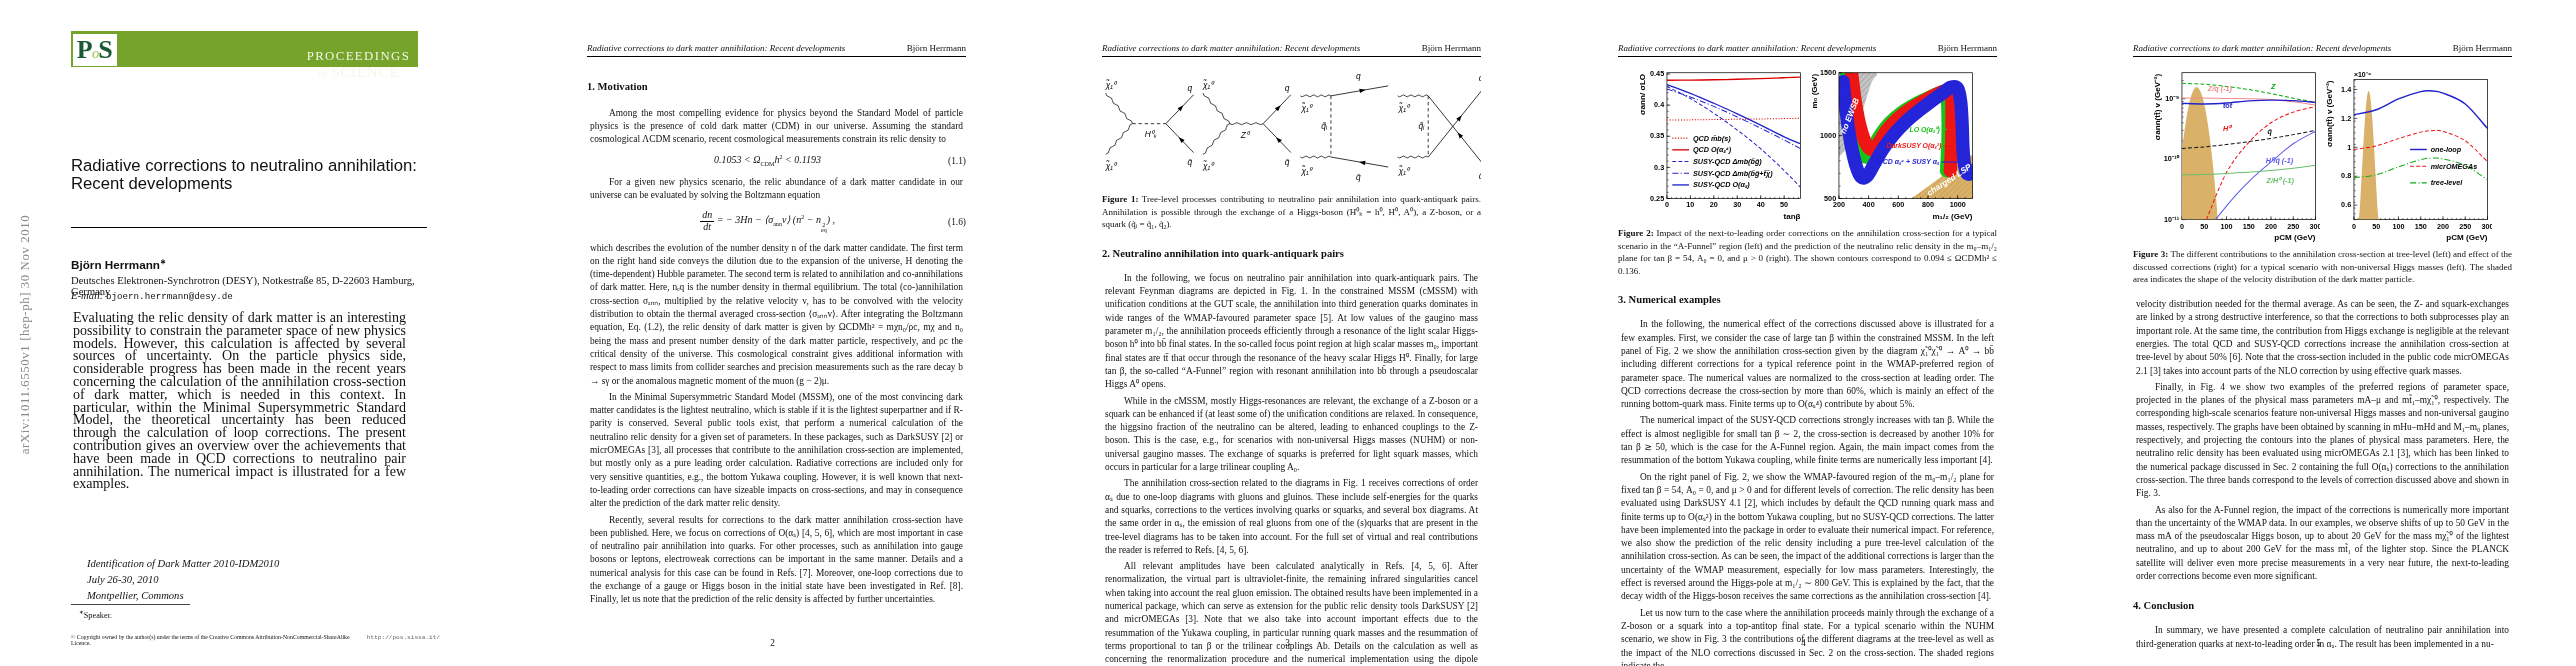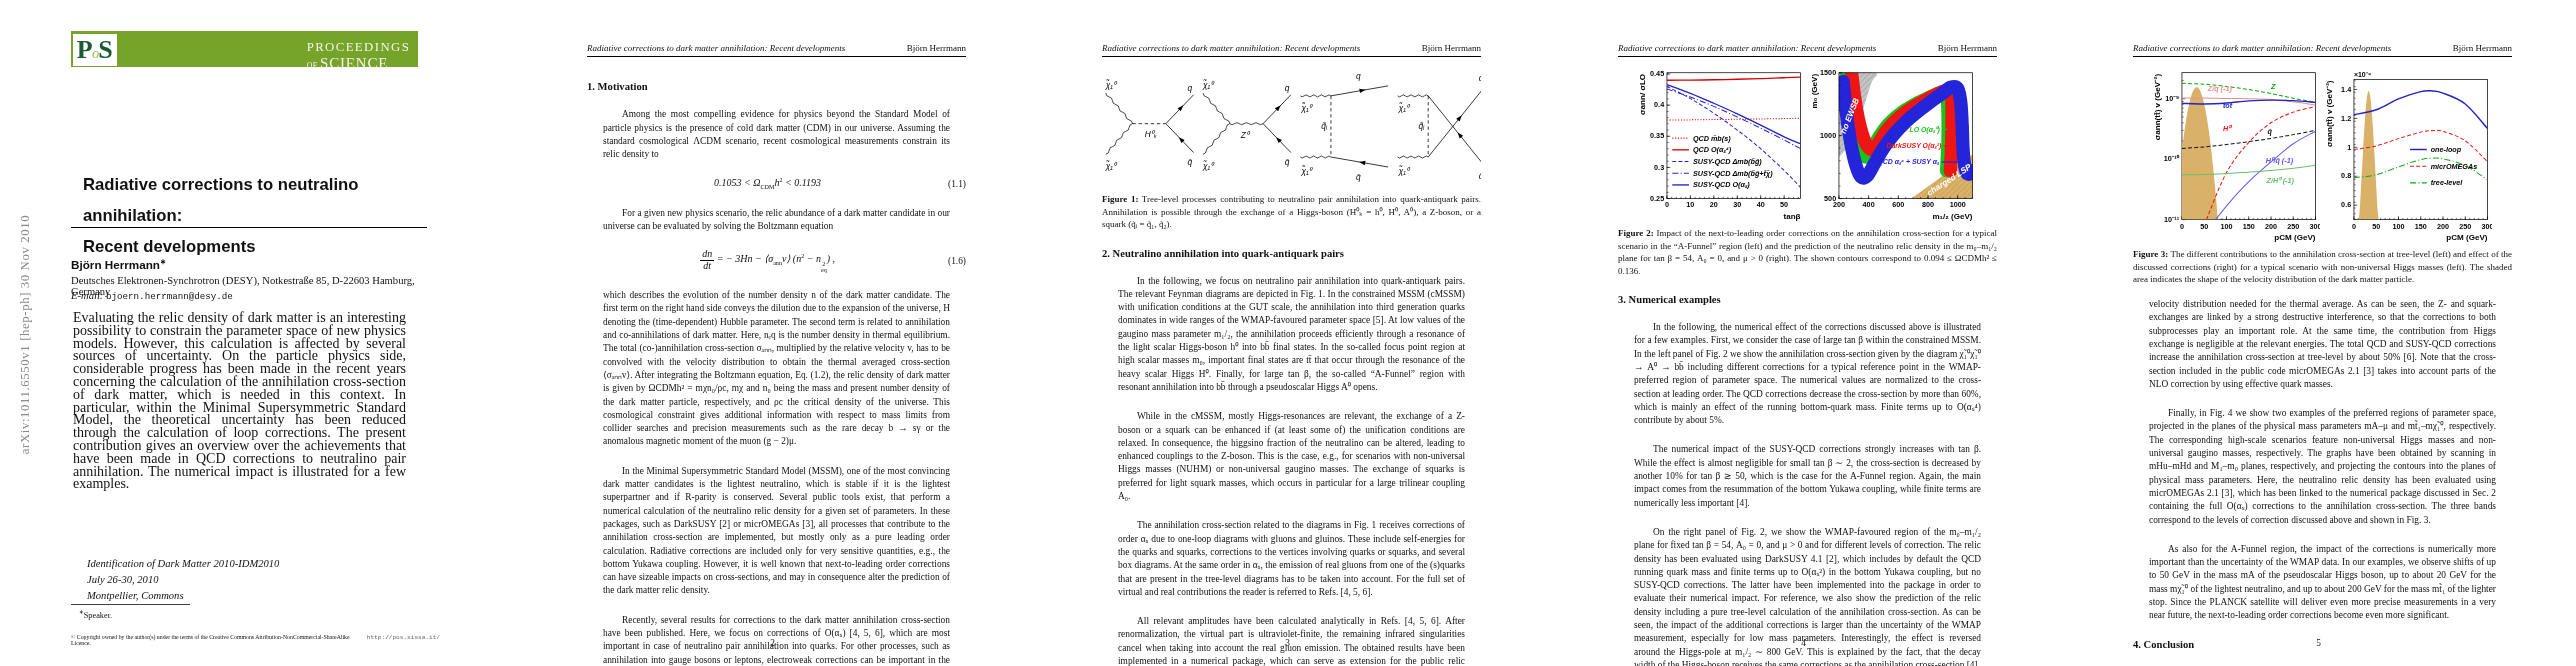--- a/index.html
+++ b/index.html
@@ -9,26 +9,26 @@
   #sheet1{left:0;} #sheet2{left:515px;} #sheet3{left:1030px;} #sheet4{left:1546px;} #sheet5{left:2061px;}
 
   
   .arxiv-side{position:absolute;left:-225px;top:327px;width:500px;text-align:center;
       transform:rotate(-90deg);color:#8a8a8a;font-size:12.8px;letter-spacing:0.6px;}
   .banner{position:absolute;left:71px;top:31px;width:347px;height:36px;background:#76a32a;}
   .pos-box{position:absolute;left:1.7px;top:3.3px;width:44px;height:32px;background:#fff;
       display:flex;align-items:center;justify-content:center;}
   .pos-p,.pos-s{font-size:26px;font-weight:bold;color:#1a5b33;line-height:1;}
   .pos-o{font-size:14.5px;color:#94c13d;font-style:italic;margin:5.6px -1.1px 0 -0.6px;}
-  .banner-text{position:absolute;right:7.8px;top:9px;text-align:left;color:#f4f7ea;}
+  .banner-text{position:absolute;right:7.8px;top:18px;text-align:center;color:#f4f7ea;}
   .banner-l1{font-size:12.8px;letter-spacing:1.4px;}
   .banner-of{font-size:7.8px;letter-spacing:0.6px;}
   .banner-sci{font-size:15px;letter-spacing:0.8px;}
-  .cover-title{position:absolute;left:71px;top:157px;width:367px;margin:12px;
-      font-family:"Liberation Sans",sans-serif;font-weight:bold;font-size:16.7px;line-height:31px;}
+  .cover-title{position:absolute;left:71px;top:157px;width:367px;margin:0;
+      font-family:"Liberation Sans",sans-serif;font-weight:normal;font-size:16.7px;line-height:18px;}
   .title-rule{position:absolute;left:71px;top:227px;width:356px;border-top:1.4px solid #000;}
   .author{position:absolute;left:71px;top:257px;font-family:"Liberation Sans",sans-serif;
       font-weight:bold;font-size:11.7px;}
   .author sup{font-size:7.2px;}
   .affil{position:absolute;left:71px;top:275px;font-size:10.6px;width:367px;}
   .email-line{position:absolute;left:71px;top:290px;font-size:10.6px;}
   .email-label{font-style:italic;}
   .email{font-family:"Liberation Mono",monospace;font-size:9.2px;}
   .abstract{position:absolute;left:73px;top:312px;width:333px;margin:0;
       font-size:14px;line-height:12.8px;text-align:justify;}
@@ -41,21 +41,21 @@
   .copy{font-size:5.8px;}
   .url{font-family:"Liberation Mono",monospace;font-size:6.1px;color:#666;}
 
   
   .pg{padding:43px 64px 0 72px;}
   .pg-header{display:flex;justify-content:space-between;align-items:baseline;
       border-bottom:1.2px solid #000;padding-bottom:2.8px;font-size:9px;}
   .ph-title{font-style:italic;}
   .section{font-size:10.6px;font-weight:bold;margin:24.5px 0 14.5px 0;}
   .section.tight{margin:16.7px 0 13.3px 0;}
-  p.body{margin:16px;font-size:9.4px;line-height:13.3px;text-align:justify;text-indent:19px;}
+  p.body{margin:3px;font-size:9.4px;line-height:13.3px;text-align:justify;text-indent:19px;}
   p.body.noindent{text-indent:0;}
   .equation{display:flex;align-items:center;margin:7.8px 0;font-size:10px;}
   .eqbody{flex:1;text-align:center;font-style:italic;}
   .eqbody sub{font-size:6.1px;font-style:normal;}
   .eqbody sup{font-size:6.1px;font-style:normal;}
   .eqnum{font-style:normal;font-size:9.4px;}
   .frac{display:inline-block;text-align:center;vertical-align:middle;line-height:1.05;}
   .fnum{display:block;border-bottom:0.7px solid #000;padding:0 2.2px;}
   .fden{display:block;}
   .ss{display:inline-flex;flex-direction:column;font-size:6.1px;line-height:5.6px;

